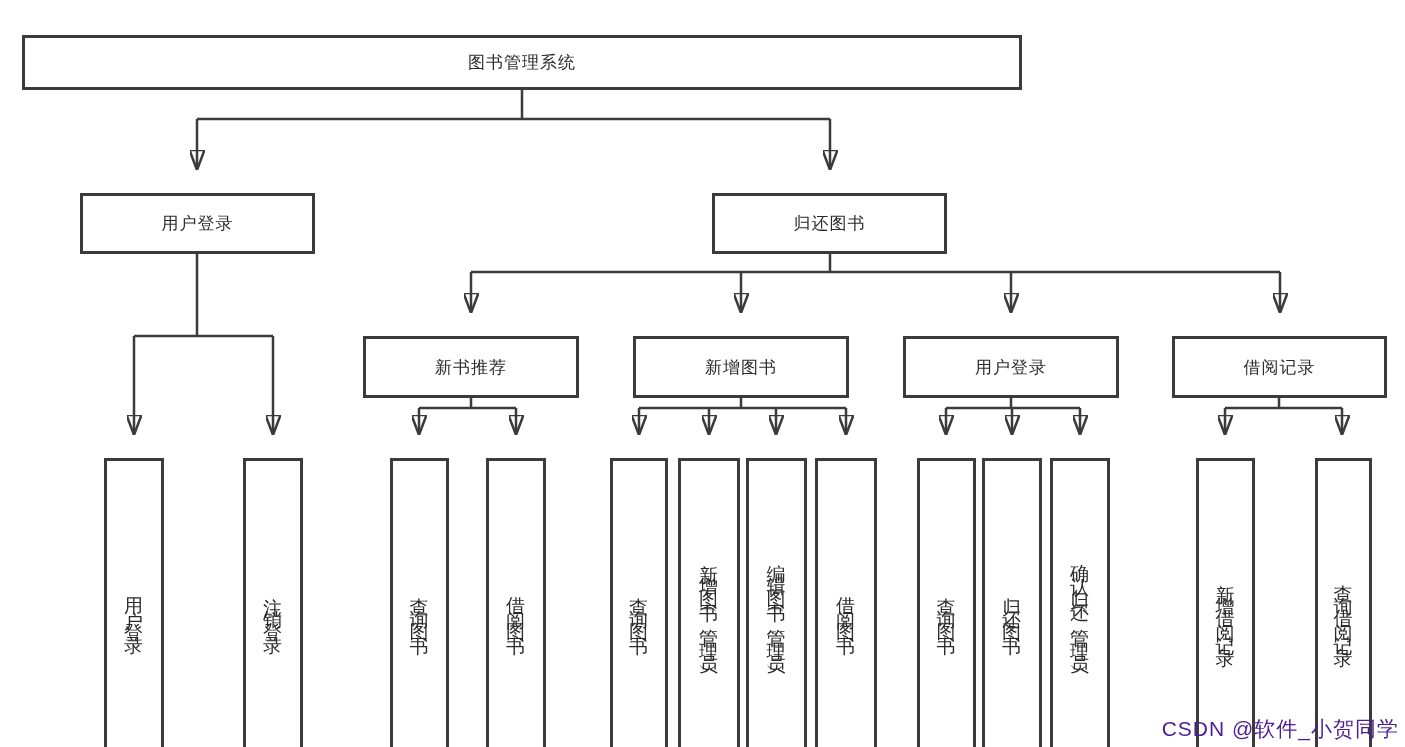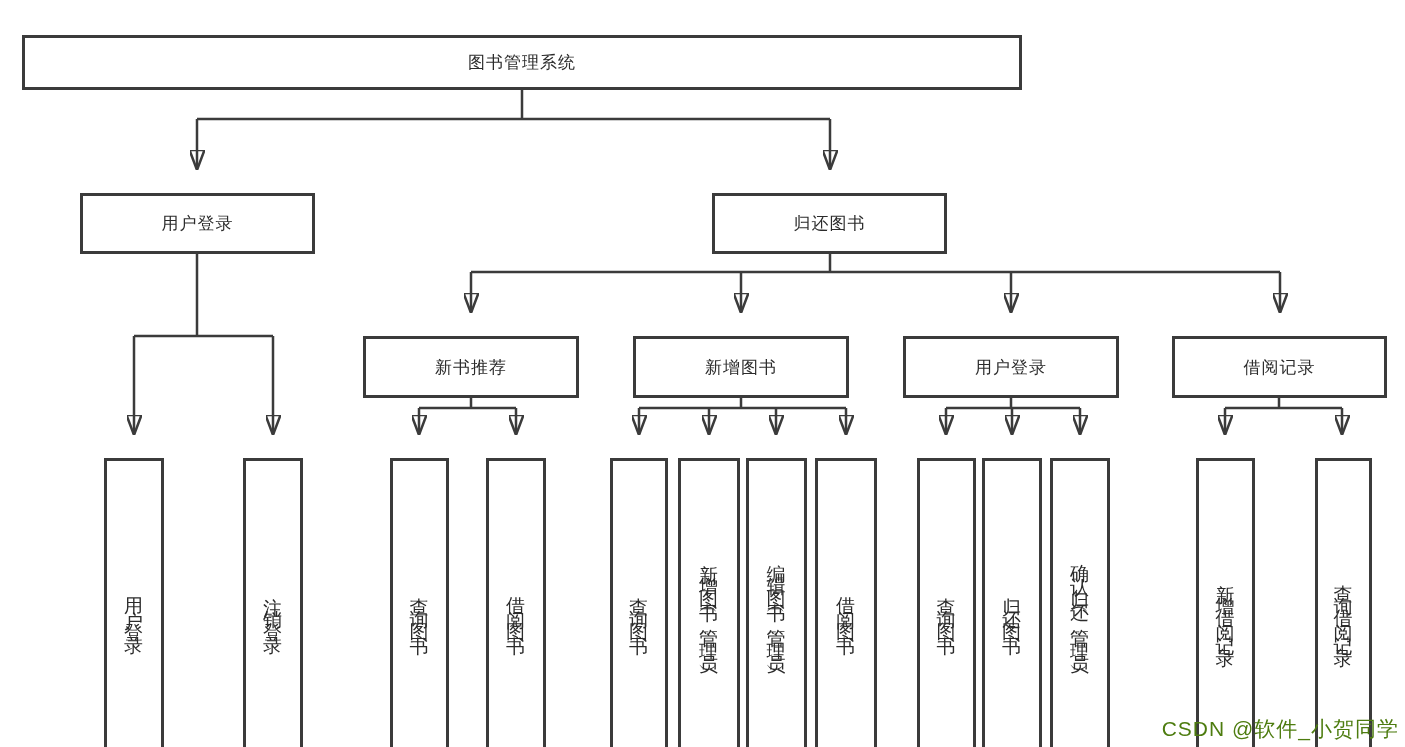--- a/index.html
+++ b/index.html
@@ -12,21 +12,21 @@
   .box{
     position:absolute;box-sizing:border-box;border:3px solid #3b3b3b;background:#ffffff;
     display:flex;align-items:center;justify-content:center;color:#2b2b2b;margin-top:22px;
   }
   .hbox{font-size:17px;font-weight:500;letter-spacing:1px;}
   .vbox span{
     writing-mode:vertical-rl;text-orientation:mixed;
     font-size:19px;font-weight:500;letter-spacing:13px;line-height:1;color:#2b2b2b;
   }
   .watermark{
-    position:absolute;right:6px;bottom:4px;font-size:21px;color:#4d7c0f;
+    position:absolute;right:6px;bottom:4px;font-size:21px;color:#4c1d95;
     letter-spacing:1px;white-space:nowrap;
   }
 </style>
 </head>
 <body>
 
 <div class="stage">
 
   <svg class="connectors" viewBox="0 0 1405 747" xmlns="http://www.w3.org/2000/svg">
     <defs>

